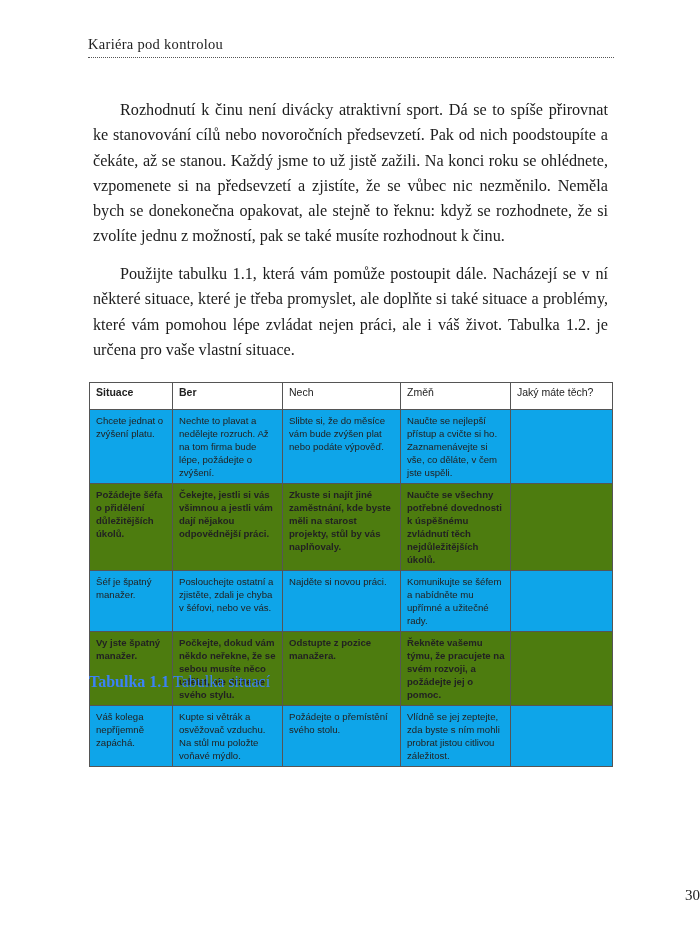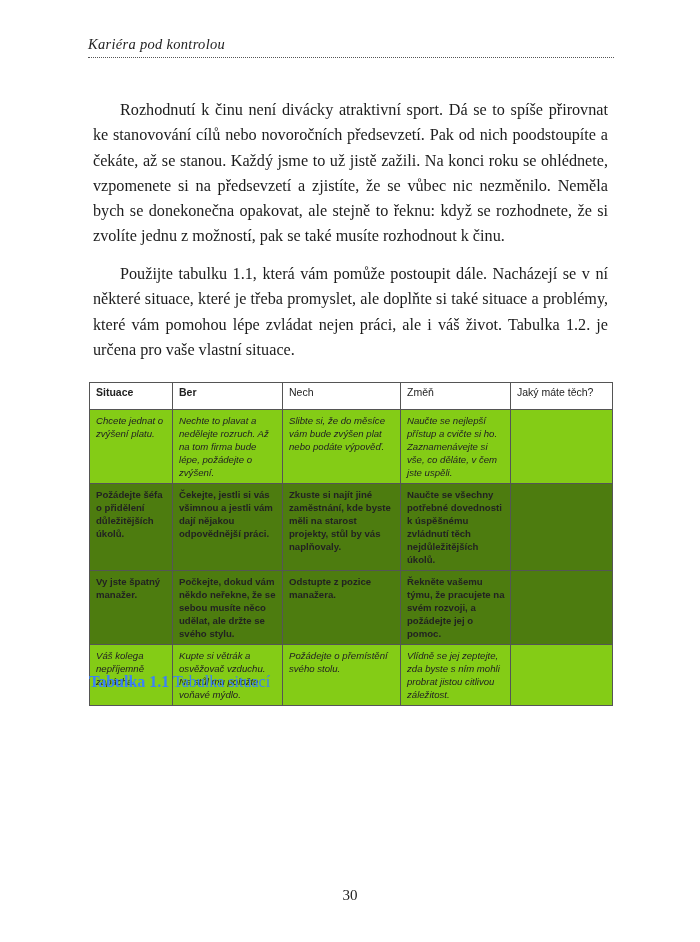--- a/index.html
+++ b/index.html
@@ -1,30 +1,30 @@
 <!DOCTYPE html>
 <html><head>
 <meta charset="utf-8">
 <style>
   html, body { margin:0; padding:0; background:#ffffff; }
   body { width:700px; height:942px; position:relative; overflow:hidden; font-family:"Liberation Serif", "DejaVu Serif", serif; color:#1a1a1a; }
-  .running-head { position:absolute; left:88px; top:36px; width:526px; font-size:14.5px; letter-spacing:0.3px; color:#222; padding-bottom:4px; border-bottom:1.5px dotted #555;font-style:italic; }
+  .running-head { position:absolute; left:88px; top:36px; width:526px; font-size:14.5px; letter-spacing:0.3px; color:#222; padding-bottom:4px; border-bottom:1.5px dotted #555; }
   .body-text { position:absolute; left:89px; width:523px; font-size:16.2px; line-height:25.3px; text-align:justify; color:#1c1c1c; }
   .body-text p { margin:4px; text-indent:27px; text-align-last:left; }
   .p1 { top:94px; }
   .p2 { top:258px; }
   table.situations { position:absolute; left:89px; top:382px; width:523px; border-collapse:collapse; font-family:"Liberation Sans", "DejaVu Sans", sans-serif; font-size:9.6px; line-height:13px; color:#222; table-layout:fixed; }
   table.situations th, table.situations td { border:1.3px solid #555; padding:4px 5px 4px 6px; vertical-align:top; text-align:left; }
   table.situations th { font-weight:normal; font-size:10.5px; padding-top:3px; padding-bottom:9px; height:14px; }
   table.situations th.bold { font-weight:bold; }
   table.situations tr.gray td { background:#4d7c0f;font-weight:bold; }
-  table.situations tr.white td { background:#84cc16;font-style:italic; }
+  table.situations tr.white td { background:#0ea5e9; }
   .caption { position:absolute; left:89px; top:673px; font-size:16px; color:#3b82f6; }
   .caption b { font-weight:bold; }
-  .page-number { position:absolute; left:0; width:700px; top:887px; text-align:center; font-size:15px; color:#222; }
+  .page-number { position:absolute; left:0; width:700px; top:887px; text-align:right; font-size:15px; color:#222; }
 </style>
 </head>
 <body>
 
 <div class="running-head">Kariéra pod kontrolou</div>
 
 <div class="body-text p1">
   <p>Rozhodnutí k činu není divácky atraktivní sport. Dá se to spíše přirovnat ke stanovování cílů nebo novoročních předsevzetí. Pak od nich poodstoupíte a čekáte, až se stanou. Každý jsme to už jistě zažili. Na konci roku se ohlédnete, vzpomenete si na předsevzetí a zjistíte, že se vůbec nic nezměnilo. Neměla bych se donekonečna opakovat, ale stejně to řeknu: když se rozhodnete, že si zvolíte jednu z možností, pak se také musíte rozhodnout k činu.</p>
 </div>
 <div class="body-text p2">
@@ -56,20 +56,27 @@
       <td>Naučte se nejlepší přístup a cvičte si ho. Zaznamenávejte si vše, co děláte, v čem jste uspěli.</td>
       <td></td>
     </tr>
     <tr class="gray" style="height:67px">
       <td>Požádejte šéfa o přidělení důležitějších úkolů.</td>
       <td>Čekejte, jestli si vás všimnou a jestli vám dají nějakou odpovědnější práci.</td>
       <td>Zkuste si najít jiné zaměstnání, kde byste měli na starost projekty, stůl by vás naplňovaly.</td>
       <td>Naučte se všechny potřebné dovednosti k úspěšnému zvládnutí těch nejdůležitějších úkolů.</td>
       <td></td>
     </tr>
+    <tr class="white" style="height:55px">
+      <td>Šéf je špatný manažer.</td>
+      <td>Poslouchejte ostatní a zjistěte, zdali je chyba v šéfovi, nebo ve vás.</td>
+      <td>Najděte si novou práci.</td>
+      <td>Komunikujte se šéfem a nabídněte mu upřímné a užitečné rady.</td>
+      <td></td>
+    </tr>
     <tr class="gray" style="height:66px">
       <td>Vy jste špatný manažer.</td>
       <td>Počkejte, dokud vám někdo neřekne, že se sebou musíte něco udělat, ale držte se svého stylu.</td>
       <td>Odstupte z pozice manažera.</td>
       <td>Řekněte vašemu týmu, že pracujete na svém rozvoji, a požádejte jej o pomoc.</td>
       <td></td>
     </tr>
     <tr class="white" style="height:54px">
       <td>Váš kolega nepříjemně zapáchá.</td>
       <td>Kupte si větrák a osvěžovač vzduchu. Na stůl mu položte voňavé mýdlo.</td>

